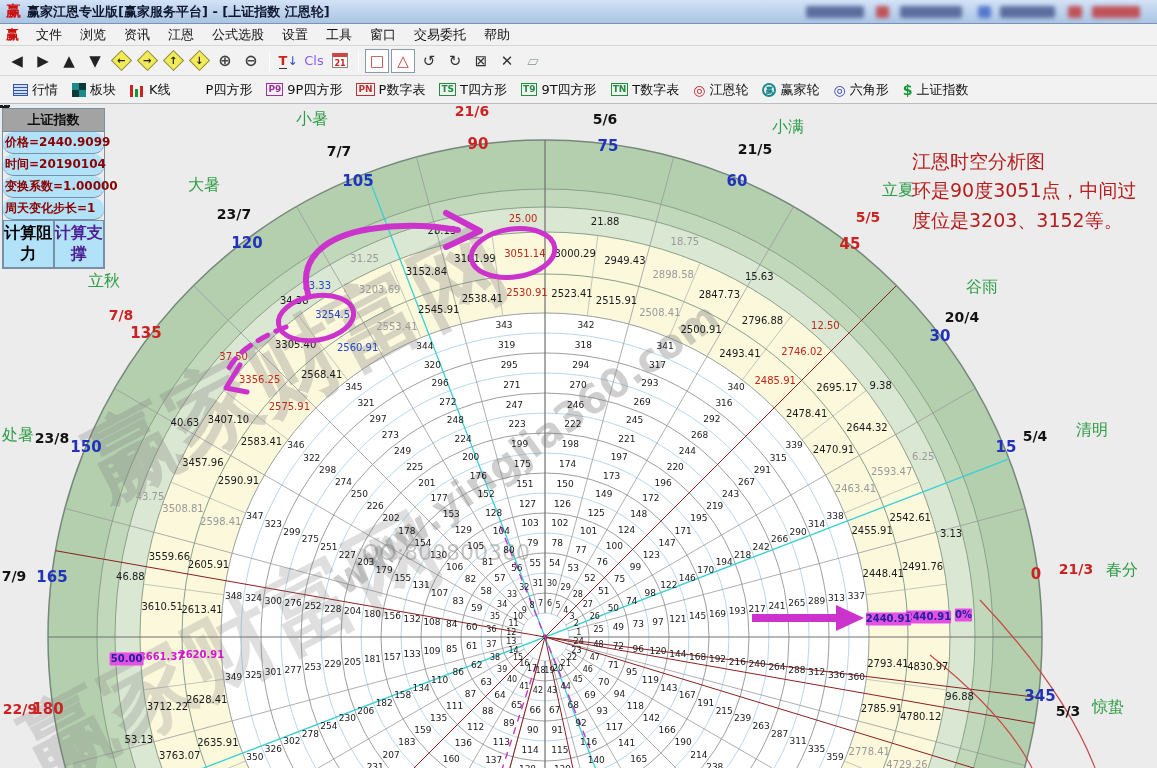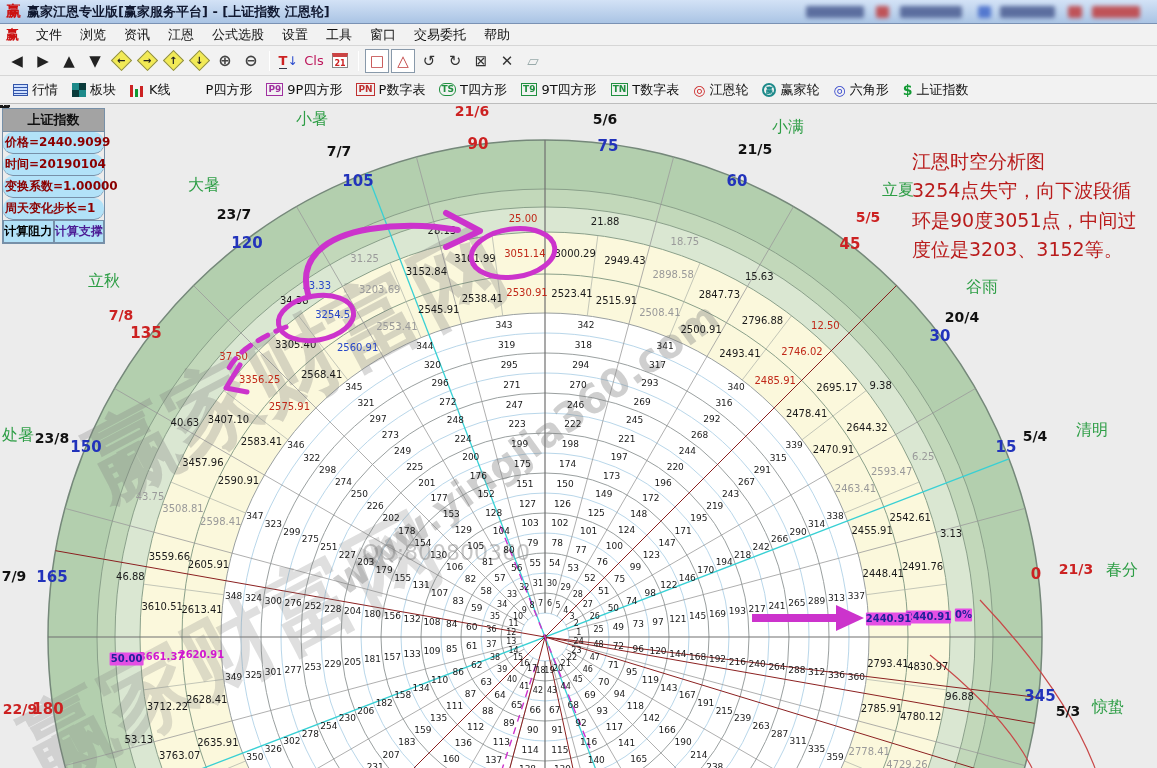--- a/index.html
+++ b/index.html
@@ -21,21 +21,21 @@
   .toolbar2 { height:28px; background:#f2f2f2; border-bottom:1px solid #bdbdbd; display:flex; align-items:center; padding:0 6px; }
   .tbtn { min-width:24px; height:24px; display:flex; align-items:center; justify-content:center; margin:0 1px; border:1px solid transparent; }
   .tbtn.pressed { border:1px solid #8899aa; background:#fff; }
   .sep { width:1px; height:20px; background:#c9c9c9; border-right:1px solid #fff; margin:0 5px; }
   .blk { color:#222; font-size:15px; }
   .dia { width:15px; height:15px; background:#f2ea56; border:1px solid #8a8a4a; transform:rotate(45deg); display:flex; align-items:center; justify-content:center; }
   .dia span { transform:rotate(-45deg); font-size:10px; color:#222; font-weight:bold; }
   .mag { font-size:16px; color:#444; font-weight:bold; }
   .tdn b { color:#cc2222; font-size:13px; border-bottom:1px solid #334; }
   .tdn i { color:#2244cc; font-style:normal; font-size:12px; }
-  .cls { font-size:13px; color:#be185d; }
+  .cls { font-size:13px; color:#8b5cf6; }
   .cal { width:16px; height:15px; border:1px solid #888; background:#fff; font-size:8px; color:#cc2222; text-align:center; line-height:13px; border-top:4px solid #cc4444; font-weight:bold; }
   .shp-red { color:#c04040; font-size:15px; }
   .shp { color:#333; font-size:15px; }
   .shp-dim { color:#9aa; font-size:15px; }
 
   .t2item { display:flex; align-items:center; margin:0 4px; padding:1px 3px; cursor:default; }
   .t2item .lab { margin-left:4px; color:#111; }
   .abbr { font-size:9px; font-weight:bold; padding:0 1px; border:1px solid; line-height:11px; }
   .ic-grid { width:15px; height:12px; border:1px solid #3355aa;
      background:repeating-linear-gradient(#cfe0ff 0 2px,#3355aa 2px 3px),#cfe0ff; }
@@ -48,21 +48,21 @@
 
   
   #chart { position:absolute; left:0; top:105px; width:1157px; height:663px; background:#ececec; }
   #wheel { position:absolute; left:0; top:0; }
 
   
   #panel { position:absolute; left:2px; top:3px; width:103px; border:1px solid #7790a8; font-weight:bold; }
   #panel .ph { background:#a3a3a3; color:#111; text-align:center; padding:2px 0; border-bottom:1px solid #7790a8; }
   #panel .pr { background:#b2e2f8; color:#8b0000; padding:2px 2px; border-bottom:1px solid #7790a8; white-space:nowrap; font-size:12px;border-radius:10px; }
   #panel .pbtns { display:flex; }
-  #panel button { flex:1; background:#b2e2f8; border:1px solid #7790a8; font-weight:bold; font-size:12px; padding:2px 0; font-family:Liberation Mono, monospace; }
+  #panel button { flex:1; background:#b2e2f8; border:1px solid #7790a8; font-weight:bold; font-size:16px; padding:2px 0; font-family:Liberation Mono, monospace; }
   #panel button.supp { color:#4c1d95; }
 
   
   #annot { position:absolute; left:912px; top:42px; width:246px; color:#cc3fcc; font-size:19px; font-weight:500; line-height:1.55; }
 </style>
 </head>
 <body>
 
 <div class="titlebar">
   <span class="logo">赢</span>
@@ -195,21 +195,21 @@
     </span>
     <span class="t2item">
       <span class="abbr" style="color: rgb(160, 48, 160); border-color: rgb(160, 48, 160);">P9</span>
       <span class="lab">9P四方形</span>
     </span>
     <span class="t2item">
       <span class="abbr" style="color: rgb(192, 48, 48); border-color: rgb(192, 48, 48);">PN</span>
       <span class="lab">P数字表</span>
     </span>
     <span class="t2item">
-      <span class="abbr" style="color: rgb(32, 144, 64); border-color: rgb(32, 144, 64); border-radius: 6px;">TS</span>
+      <span class="abbr" style="color: rgb(32, 144, 64); border-color: rgb(32, 144, 64);">TS</span>
       <span class="lab">T四方形</span>
     </span>
     <span class="t2item">
       <span class="abbr" style="color: rgb(32, 144, 64); border-color: rgb(32, 144, 64);">T9</span>
       <span class="lab">9T四方形</span>
     </span>
     <span class="t2item">
       <span class="abbr" style="color: rgb(32, 144, 64); border-color: rgb(32, 144, 64);">TN</span>
       <span class="lab">T数字表</span>
     </span>
@@ -898,17 +898,16 @@
         <div class="pr">周天变化步长=1</div>
       </div>
     <div class="pbtns">
       <button>计算阻力</button>
       <button class="supp">计算支撑</button>
     </div>
   </div>
 
   <div id="annot" style="color: #b91c1c;">
       <div>江恩时空分析图</div>
-      <div>3254点失守，向下波段循</div>
       <div>环是90度3051点，中间过</div>
       <div>度位是3203、3152等。</div>
     </div>
 </div>
 
 </body></html>

